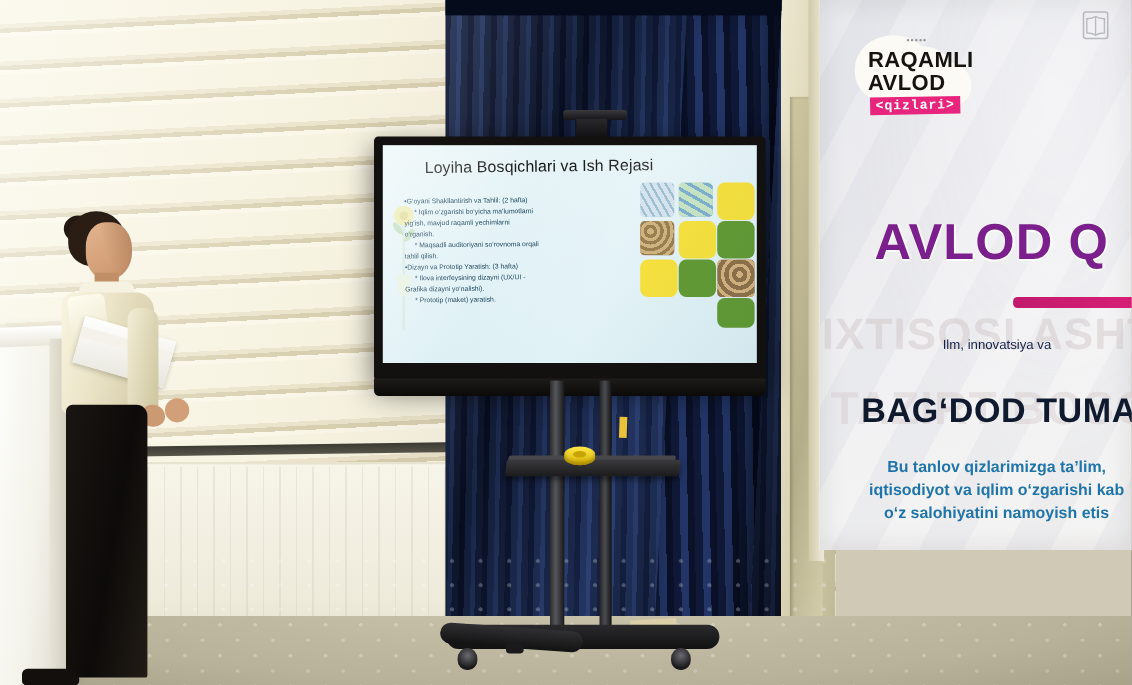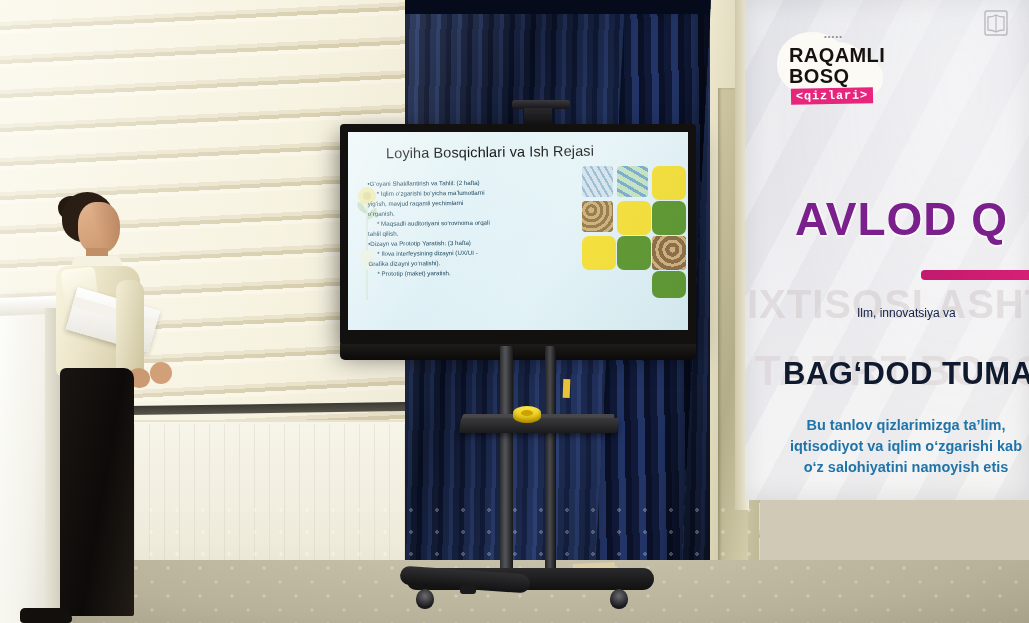--- a/index.html
+++ b/index.html
@@ -408,21 +408,21 @@
     <div class="banner">
       <div class="banner-tex"></div>
 
       <div class="banner-watermark">IXTISOSLASHT</div>
       <div class="banner-watermark2">TAZIRT BOSQ</div>
 
       <div class="logo">
         <div class="logo-cloud"></div>
         <div class="logo-dots">•••••</div>
         <div class="logo-t1">RAQAMLI</div>
-        <div class="logo-t2">BOSQ</div>
+        <div class="logo-t2">AVLOD</div>
         <div class="logo-tag">&lt;qizlari&gt;</div>
       </div>
 
       <svg class="bk-icon" viewBox="0 0 26 30">
         <rect x="2" y="3" width="22" height="24" rx="2" fill="none" stroke="#8d8d96" stroke-width="1.4"></rect>
         <path d="M13 7 C10 9 7 9 5 9 L5 22 C7 22 10 22 13 24 C16 22 19 22 21 22 L21 9 C19 9 16 9 13 7 Z" fill="none" stroke="#8d8d96" stroke-width="1.3"></path>
         <line x1="13" y1="7" x2="13" y2="24" stroke="#8d8d96" stroke-width="1.2"></line>
       </svg>
 
       <div class="b-h2"><span>AVLOD Q</span></div>

